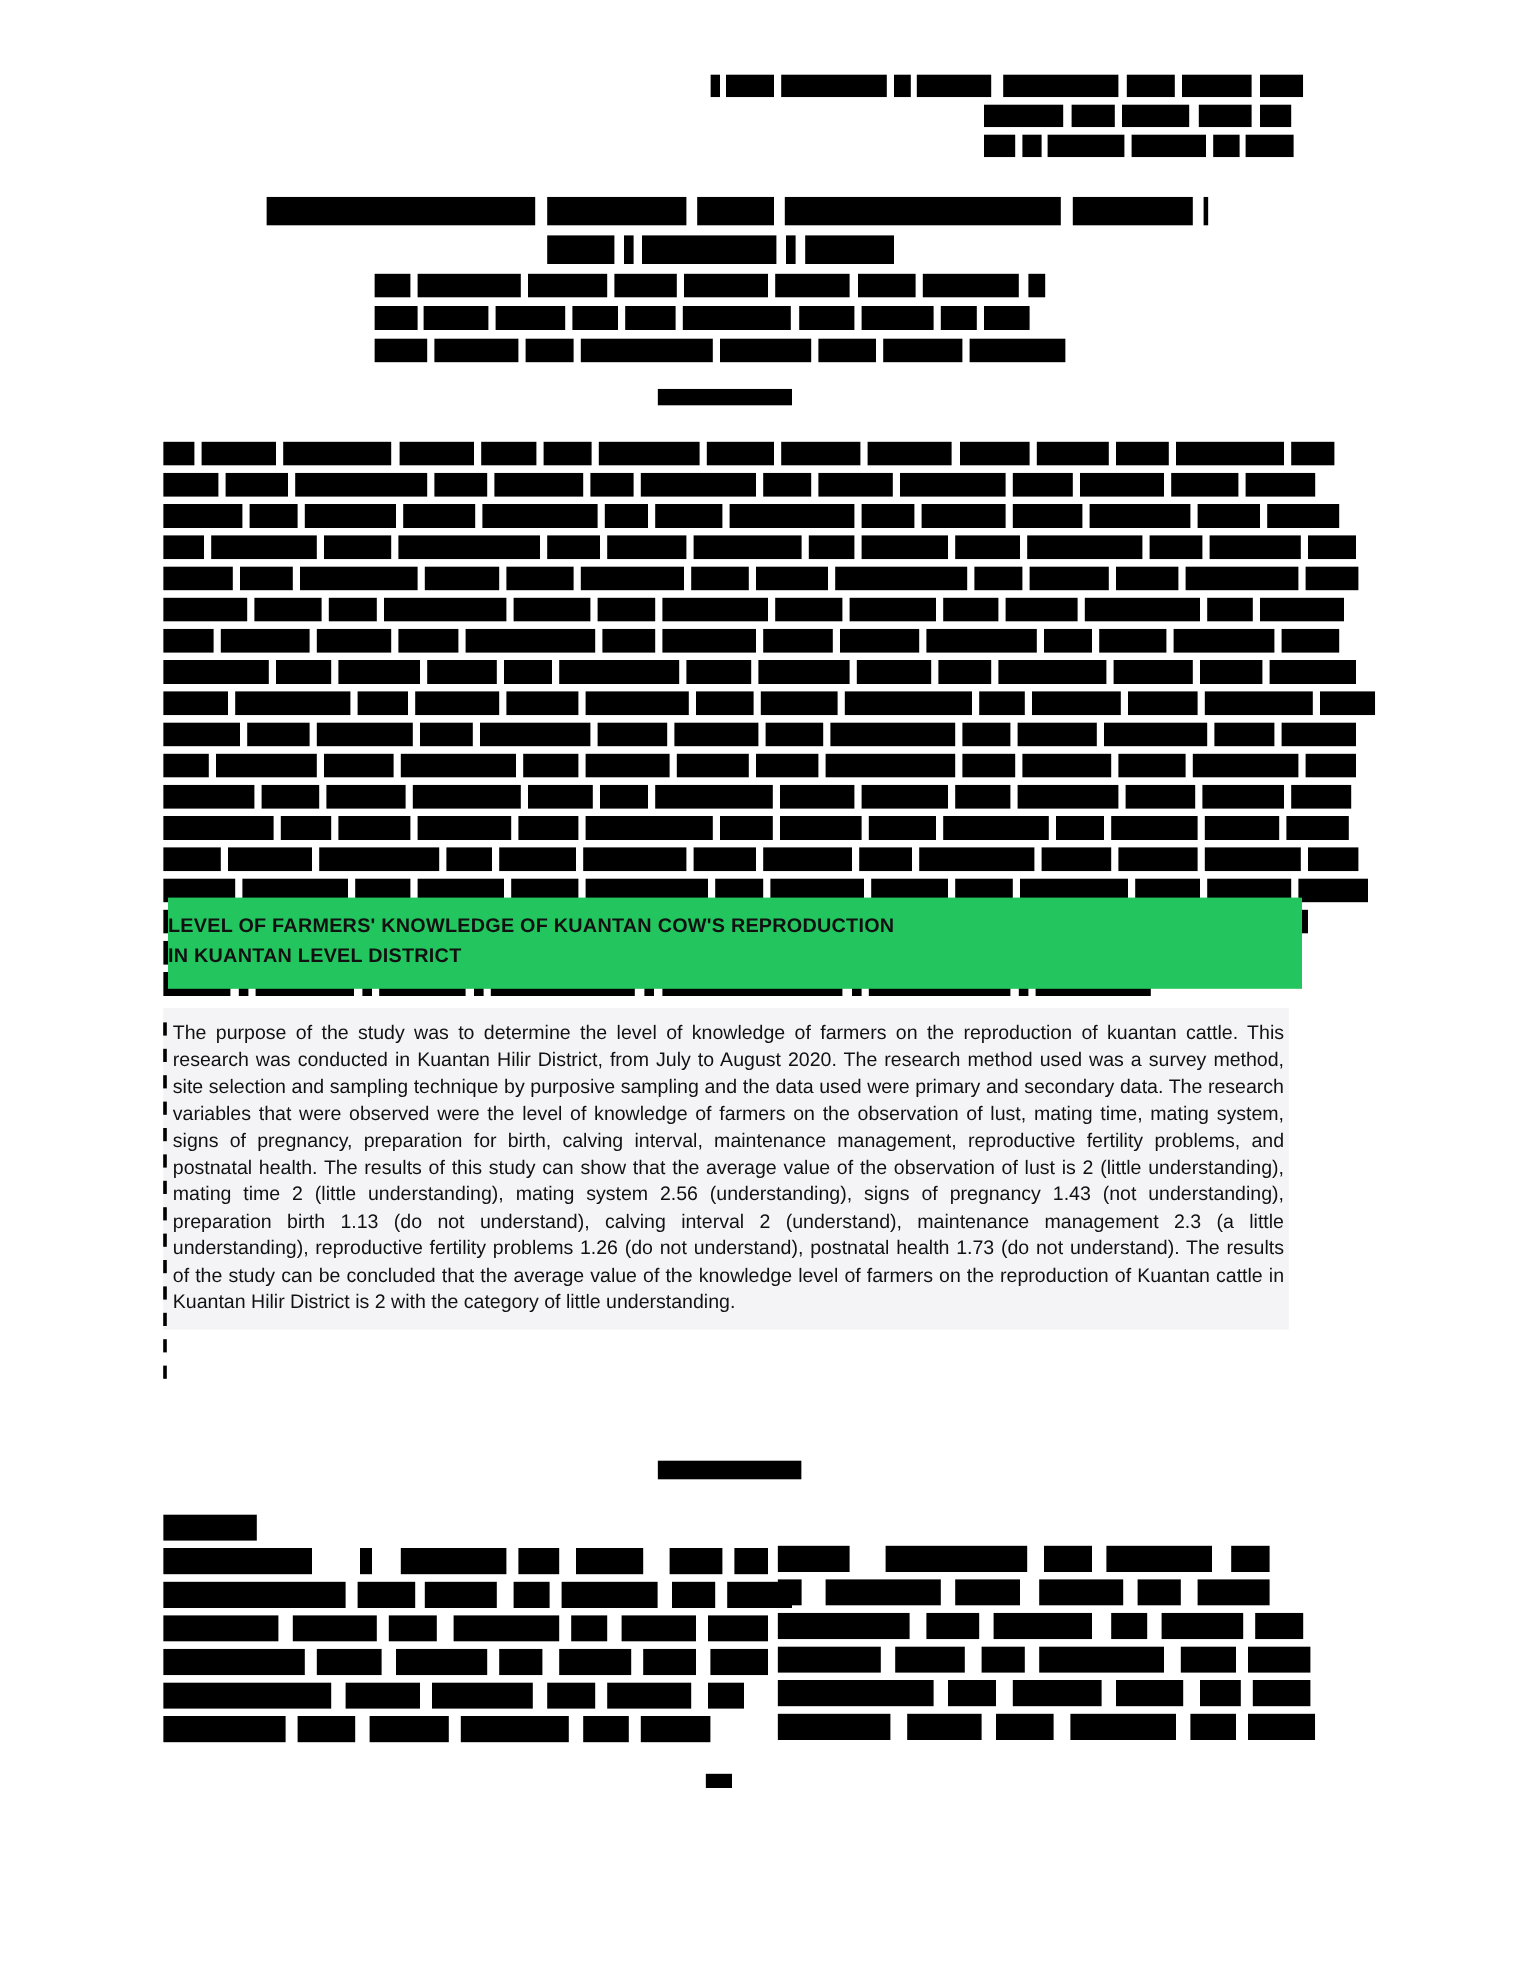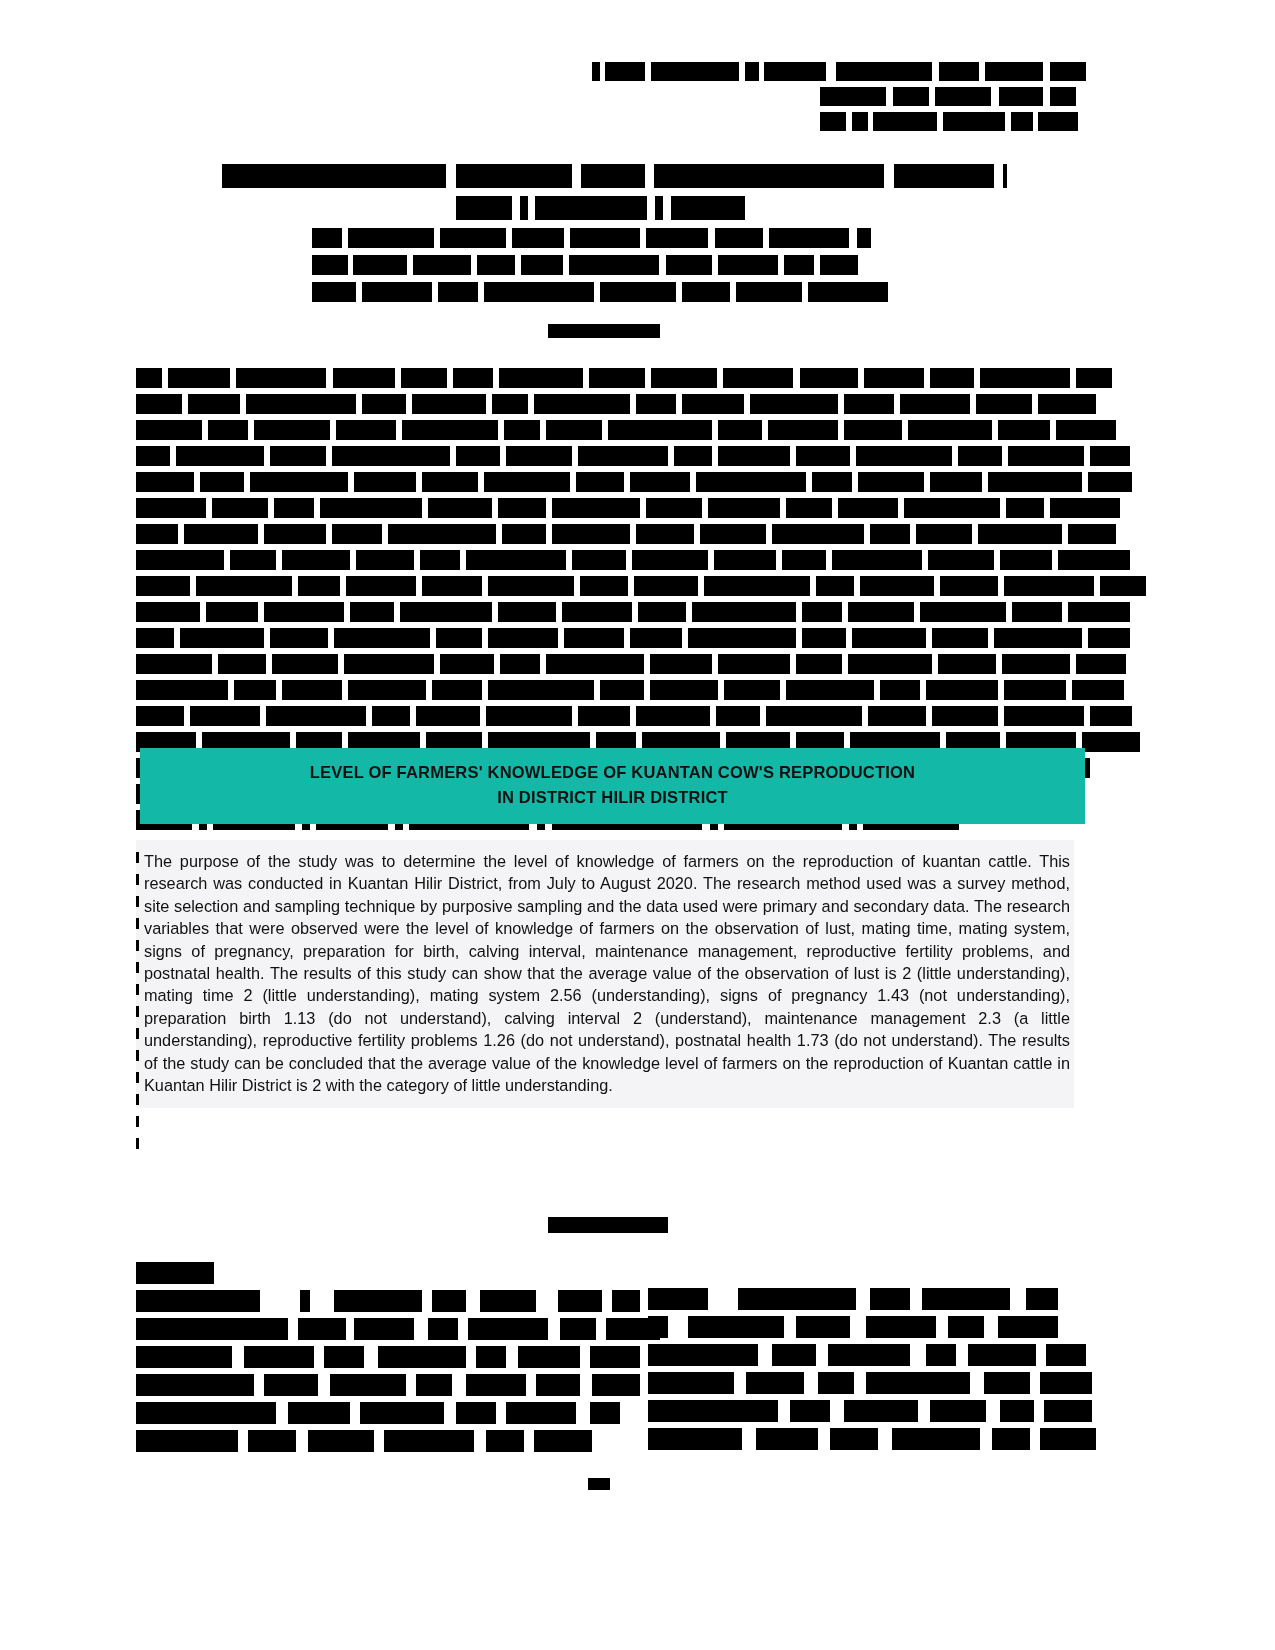--- a/index.html
+++ b/index.html
@@ -41,23 +41,23 @@
 
   
   .dense .redact-line { overflow: hidden; }
 
   
   .title-band {
     position: absolute;
     left: 140px;
     top: 748px;
     width: 945px;
-    background: #14b8a6;
+    background: #22c55e;
     padding: 12px 0 14px 0;
-    text-align: center;
+    text-align: left;
   }
   .title-band .t-line {
     font-size: 16.5px;
     font-weight: bold;
     letter-spacing: 0.2px;
     line-height: 25px;
     color: #111;
   }
 
   .abstract-band {
@@ -930,21 +930,21 @@
       </div>
       <div class="redact-block dense" style="left: 588px; top: 1478px;">
         <div class="redact-line" style="height: 12px; margin-bottom: 0px;">
           <span class="bar" style="width: 22px; height: 12px;"></span>
         </div>
       </div>
     </div>
 
   <div class="title-band">
     <div class="t-line">LEVEL OF FARMERS' KNOWLEDGE OF KUANTAN COW'S REPRODUCTION</div>
-    <div class="t-line">IN DISTRICT HILIR DISTRICT</div>
+    <div class="t-line">IN KUANTAN LEVEL DISTRICT</div>
   </div>
 
   <div class="abstract-band">
     <div class="abs-left-marks">
       <i></i>
         <i></i>
         <i></i>
         <i></i>
         <i></i>
         <i></i>

